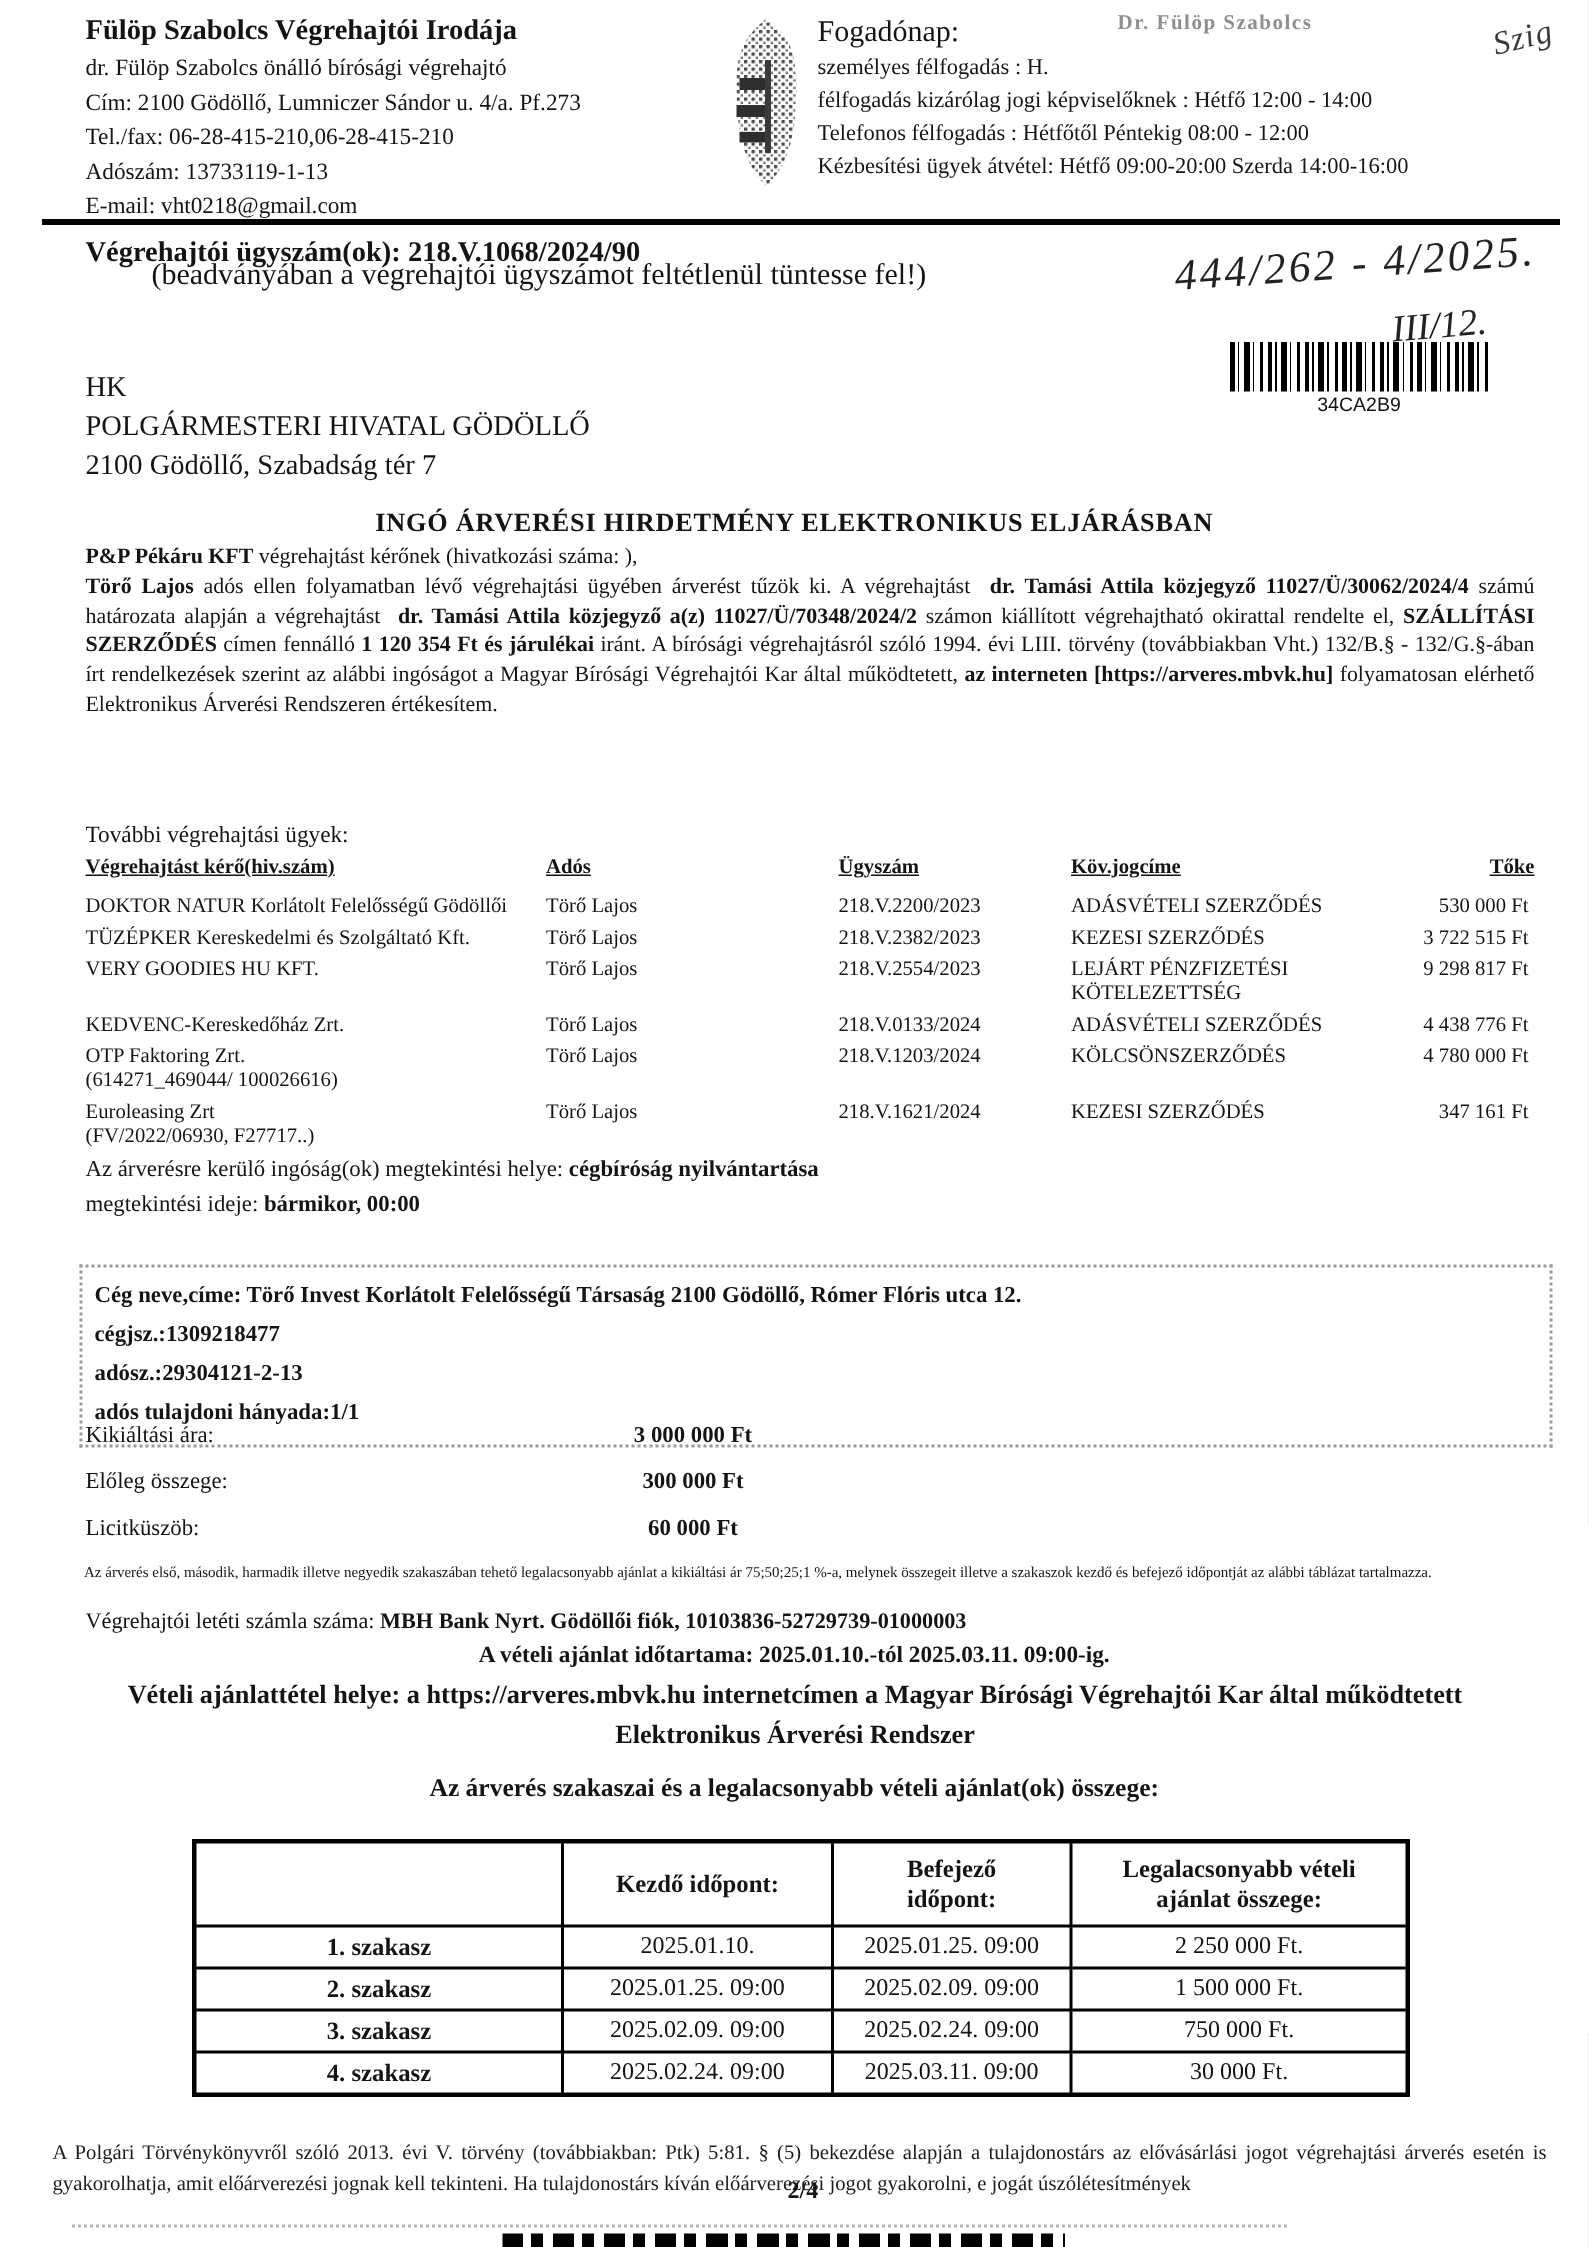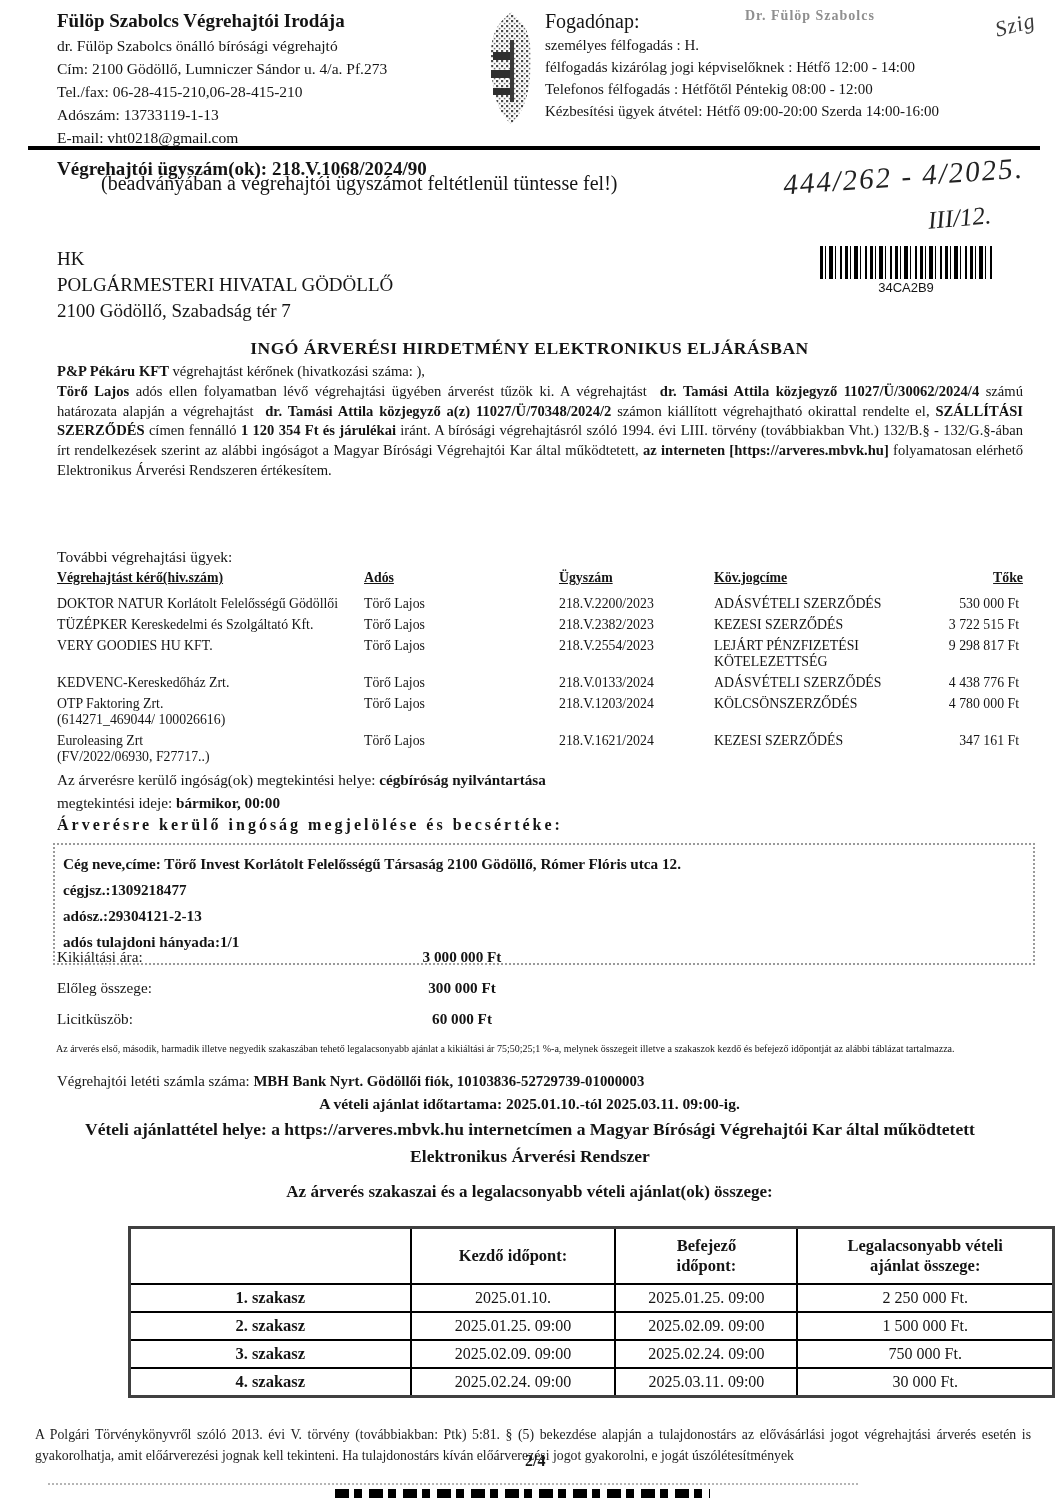--- a/index.html
+++ b/index.html
@@ -16,21 +16,21 @@
   .hdr-right { position:absolute; left:545px; top:8px; width:460px; font-size:15px; line-height:22px; }
   .hdr-right .fogadonap { font-size:20px; line-height:26px; }
   .stamp-faint { position:absolute; left:745px; top:8px; font-size:14px; color:#8f8f8f; letter-spacing:1px; font-weight:bold; }
   .signature { position:absolute; left:995px; top:12px; font-size:22px; font-style:italic; transform:rotate(-14deg); color:#3a3a3a; letter-spacing:1px; }
   .hdr-rule { position:absolute; left:28px; top:146px; width:1012px; height:4px; background:#000; }
   
   .case-number { position:absolute; left:57px; top:158px; font-size:19px; font-weight:bold; }
   .case-note { position:absolute; left:57px; top:172px; font-size:20px;margin-left:44px; }
   .handwrite-1 { position:absolute; left:783px; top:160px; font-size:29px; font-style:italic; transform:rotate(-4deg); letter-spacing:2px; color:#222; }
   .handwrite-2 { position:absolute; left:928px; top:204px; font-size:25px; font-style:italic; transform:rotate(-5deg); color:#222; }
-  .barcode-wrap { position:absolute; left:820px; top:246px; width:172px; text-align:center; }
+  .barcode-wrap { position:absolute; left:820px; top:228px; width:172px; text-align:center; }
   .barcode { height:33px; width:172px;
     background:repeating-linear-gradient(90deg,#000 0 3px,#fff 3px 5px,#000 5px 6px,#fff 6px 9px,#000 9px 13px,#fff 13px 15px,#000 15px 16px,#fff 16px 20px,#000 20px 22px,#fff 22px 25px); }
   .barcode-code { font-family:"Liberation Sans", sans-serif; font-size:13px; margin-top:1px; }
   
   .recipient { position:absolute; left:57px; top:246px; font-size:19px; line-height:26px; }
   
   .doc-title { position:absolute; left:0; top:338px; width:1059px; text-align:center; font-size:17.5px; font-weight:bold; letter-spacing:0.5px; }
   
   .intro { position:absolute; left:57px; top:362px; width:966px; font-size:14.6px; line-height:19.8px; text-align:justify; white-space:pre-wrap; }
   
@@ -53,21 +53,21 @@
   .pricing td { padding:0 0 13px 0; }
   .pricing td:nth-child(1) { width:280px; }
   .pricing td:nth-child(2) { width:250px; text-align:center; font-weight:bold; }
   
   .stages-note { position:absolute; left:56px; top:1035px; width:970px; font-size:10px; line-height:28px; text-align:justify; }
   .deposit { position:absolute; left:57px; top:1073px; width:970px; font-size:14.8px; }
   .offer-period { position:absolute; left:0; top:1095px; width:1059px; text-align:center; font-size:15.5px; font-weight:bold; }
   .offer-place { position:absolute; left:80px; top:1116px; width:900px; text-align:center; font-size:17.5px; font-weight:bold; line-height:27px; }
   .stages-heading { position:absolute; left:0; top:1182px; width:1059px; text-align:center; font-size:17px; font-weight:bold; }
   
-  .stages-table { position:absolute; left:128px; top:1226px; width:927px; border-collapse:collapse; font-size:16px; border:3px solid #404040; }
+  .stages-table { position:absolute; left:128px; top:1226px; width:812px; border-collapse:collapse; font-size:16px; border:3px solid #000000; }
   .stages-table th, .stages-table td { border:2px solid #000; text-align:center; vertical-align:middle; white-space:pre-line; }
   .stages-table th { font-weight:bold; font-size:16.5px; padding:6px 4px; height:56px; }
   .stages-table td { padding:3px 4px; height:26px; }
   .stages-table td:nth-child(1) { font-weight:bold; font-size:16.5px; }
   .stages-table th:nth-child(1) { width:247px; }
   .stages-table th:nth-child(2) { width:180px; }
   .stages-table th:nth-child(3) { width:160px; }
   .stages-table th:nth-child(4) { width:225px; }
   
   .footer { position:absolute; left:35px; top:1424px; width:996px; font-size:13.8px; line-height:21px; text-align:justify; color:#1c1c1c; }
@@ -201,21 +201,20 @@
           <td>347 161 Ft</td>
         </tr>
       </tbody>
   </table>
 
   <div class="viewing">
     <div><span>Az árverésre kerülő ingóság(ok) megtekintési helye:  </span><b>cégbíróság nyilvántartása</b></div>
     <div><span>megtekintési ideje: </span><b>bármikor, 00:00</b></div>
   </div>
 
-  <div class="asset-heading">Árverésre kerülő ingóság megjelölése és becsértéke:</div>
   <div class="asset-box">
       <div>Cég neve,címe: Törő Invest Korlátolt Felelősségű Társaság 2100 Gödöllő, Rómer Flóris utca 12.</div>
       <div>cégjsz.:1309218477</div>
       <div>adósz.:29304121-2-13</div>
       <div>adós tulajdoni hányada:1/1</div>
     </div>
 
   <table class="pricing">
     <tbody>
         <tr>

